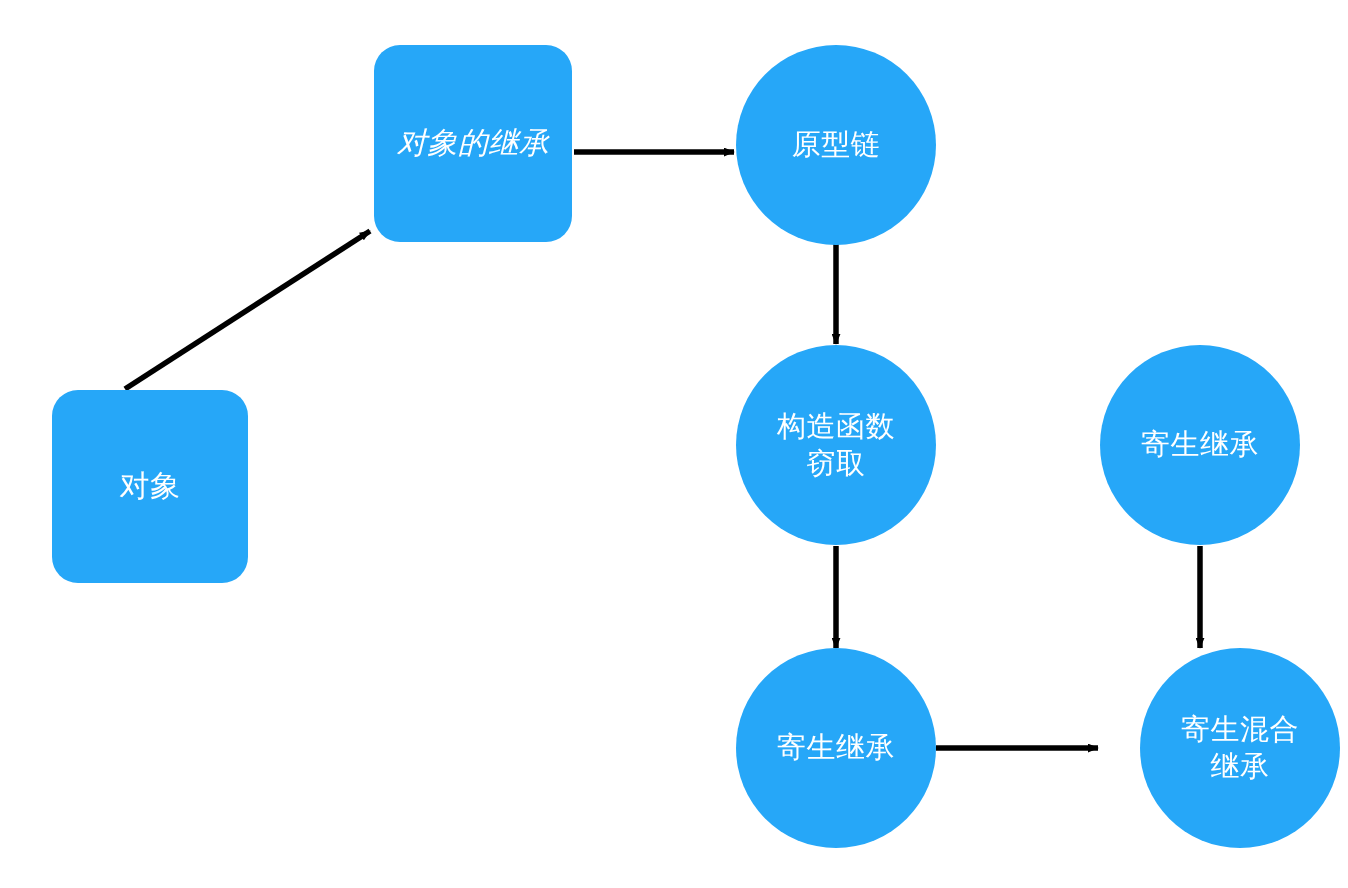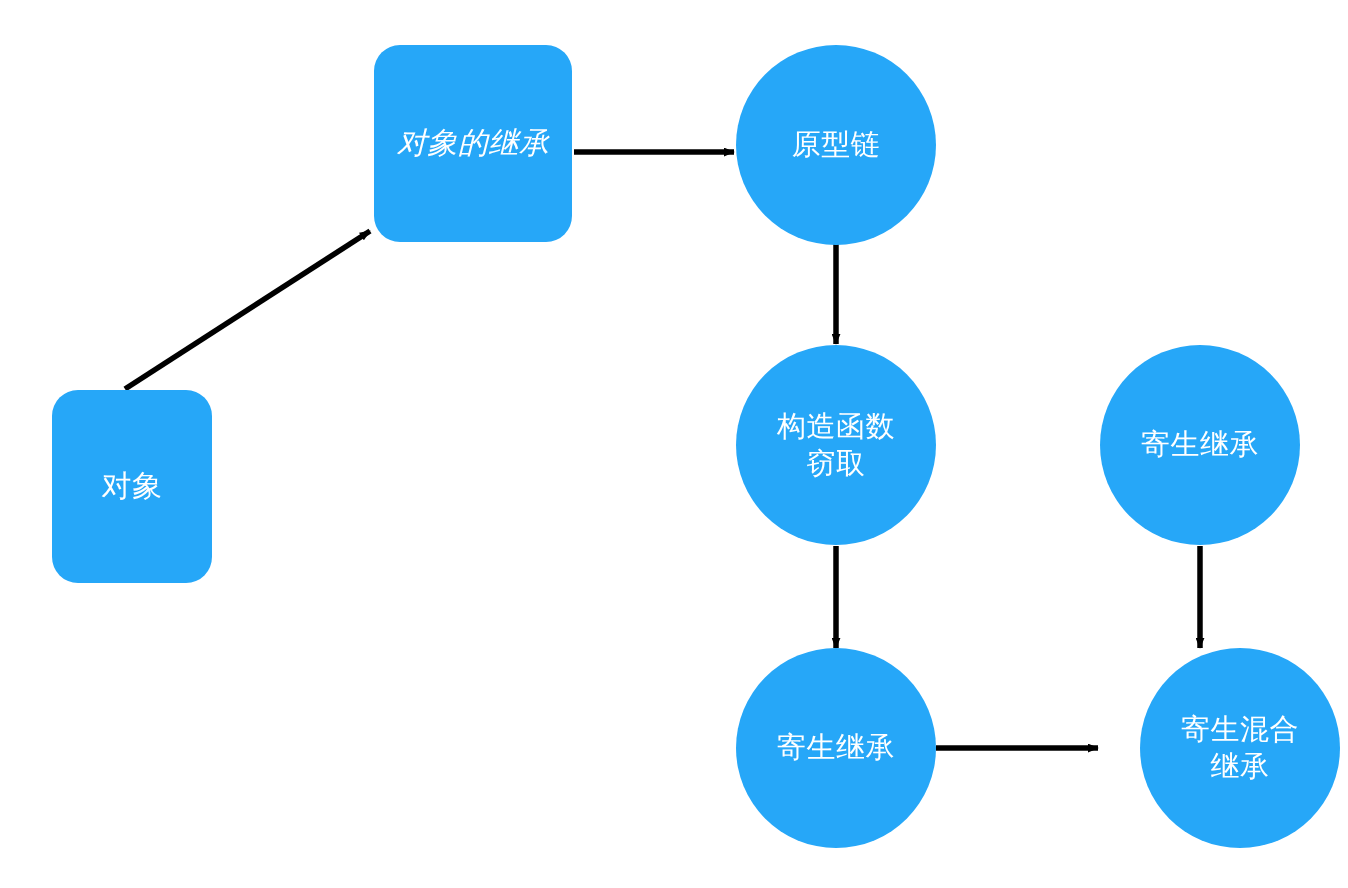--- a/index.html
+++ b/index.html
@@ -71,21 +71,21 @@
 
     <line x1="836" y1="243" x2="836" y2="344" stroke="#000000" stroke-width="5.5" marker-end="url(#arrowhead)"></line>
 
     <line x1="836" y1="546" x2="836" y2="648" stroke="#000000" stroke-width="5.5" marker-end="url(#arrowhead)"></line>
 
     <line x1="1200" y1="546" x2="1200" y2="648" stroke="#000000" stroke-width="5.5" marker-end="url(#arrowhead)"></line>
 
     <line x1="936" y1="748" x2="1098" y2="748" stroke="#000000" stroke-width="5.5" marker-end="url(#arrowhead)"></line>
   </svg>
 
-  <div class="node node-rect" style="left:52px; top:390px; width:160px; height:193px;">
+  <div class="node node-rect" style="left:52px; top:390px; width:196px; height:193px;">
     <span class="node-label">对象</span>
   </div>
 
   <div class="node node-rect" style="left:374px; top:45px; width:198px; height:197px;font-style:italic;">
     <span class="node-label">对象的继承</span>
   </div>
 
   <div class="node node-circle" style="left:736px; top:45px; width:200px; height:200px;">
     <span class="node-label">原型链</span>
   </div>

